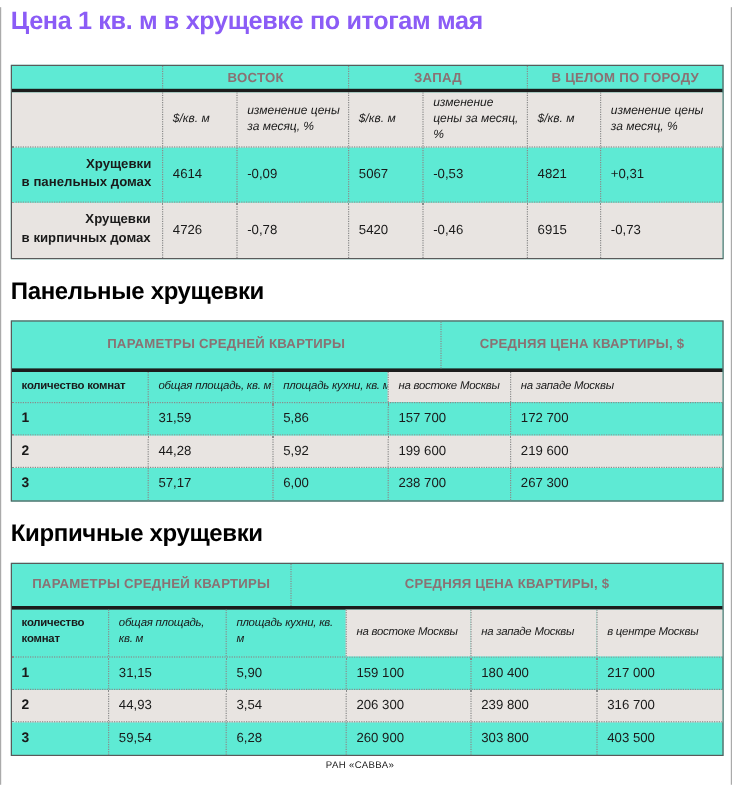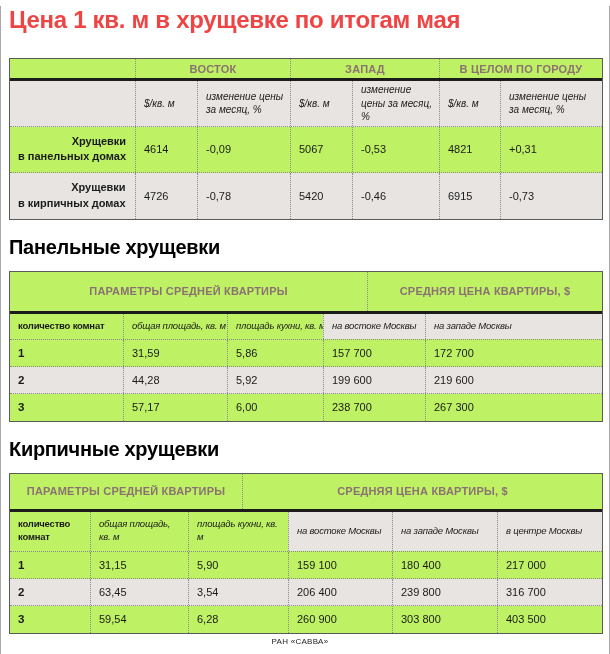--- a/index.html
+++ b/index.html
@@ -1,23 +1,23 @@
 <!DOCTYPE html>
 <html><head>
 <meta charset="utf-8">
 <style>
   * { box-sizing: border-box; margin: 0; padding: 0; }
   html,body { background:#fff; }
   body { width:610px; height:654px; font-family:"Liberation Sans", sans-serif; color:#1a1a1a; overflow:hidden; }
   .page { position:relative; width:610px; height:654px; border-left:1px solid #aaa; border-right:1px solid #aaa; }
 
-  h1.main-title { margin:6px 8px 24px 8px; font-size:24px; font-weight:bold; letter-spacing:-0.3px; color:#ef4444; }
+  h1.main-title { margin:6px 8px 24px 8px; font-size:21px; font-weight:bold; letter-spacing:-0.3px; color:#8b5cf6; }
   h2.section-title { margin:16px 8px 12px 8px; font-size:20px; font-weight:bold; letter-spacing:-0.3px; color:#000; }
 
-  .tbl { margin:0 8px; width:594px; border:1px solid #5a5a5a; background:#bef264; }
+  .tbl { margin:0 8px; width:594px; border:1px solid #5a5a5a; background:#5eead4; }
   .row { display:flex; border-bottom:1px dotted #8a8a8a; }
   .row:last-child { border-bottom:none; }
   .head-row { border-bottom:3px solid #1c1c1c; }
   .cell { border-left:1px dotted #8a8a8a; display:flex; align-items:center; padding:2px 4px 2px 8px; }
   .cell:first-child { border-left:none; }
 
   .head-cell { justify-content:center; text-align:center; color:#8a7173; font-weight:bold; font-size:11px; letter-spacing:0.2px; padding:2px; }
   .gray { background:#e8e4e1; }
 
   .sub-label { font-style:italic; font-size:10px; line-height:1.35; color:#1a1a1a; }
@@ -156,23 +156,23 @@
     <div class="row data-row">
       <div class="cell c0 rooms">1</div>
       <div class="cell c1 num">31,15</div>
       <div class="cell c2 num">5,90</div>
       <div class="cell c3 num">159 100</div>
       <div class="cell c4 num">180 400</div>
       <div class="cell c5 num">217 000</div>
     </div>
     <div class="row data-row gray">
       <div class="cell c0 rooms">2</div>
-      <div class="cell c1 num">63,45</div>
+      <div class="cell c1 num">44,93</div>
       <div class="cell c2 num">3,54</div>
-      <div class="cell c3 num">206 400</div>
+      <div class="cell c3 num">206 300</div>
       <div class="cell c4 num">239 800</div>
       <div class="cell c5 num">316 700</div>
     </div>
     <div class="row data-row">
       <div class="cell c0 rooms">3</div>
       <div class="cell c1 num">59,54</div>
       <div class="cell c2 num">6,28</div>
       <div class="cell c3 num">260 900</div>
       <div class="cell c4 num">303 800</div>
       <div class="cell c5 num">403 500</div>

